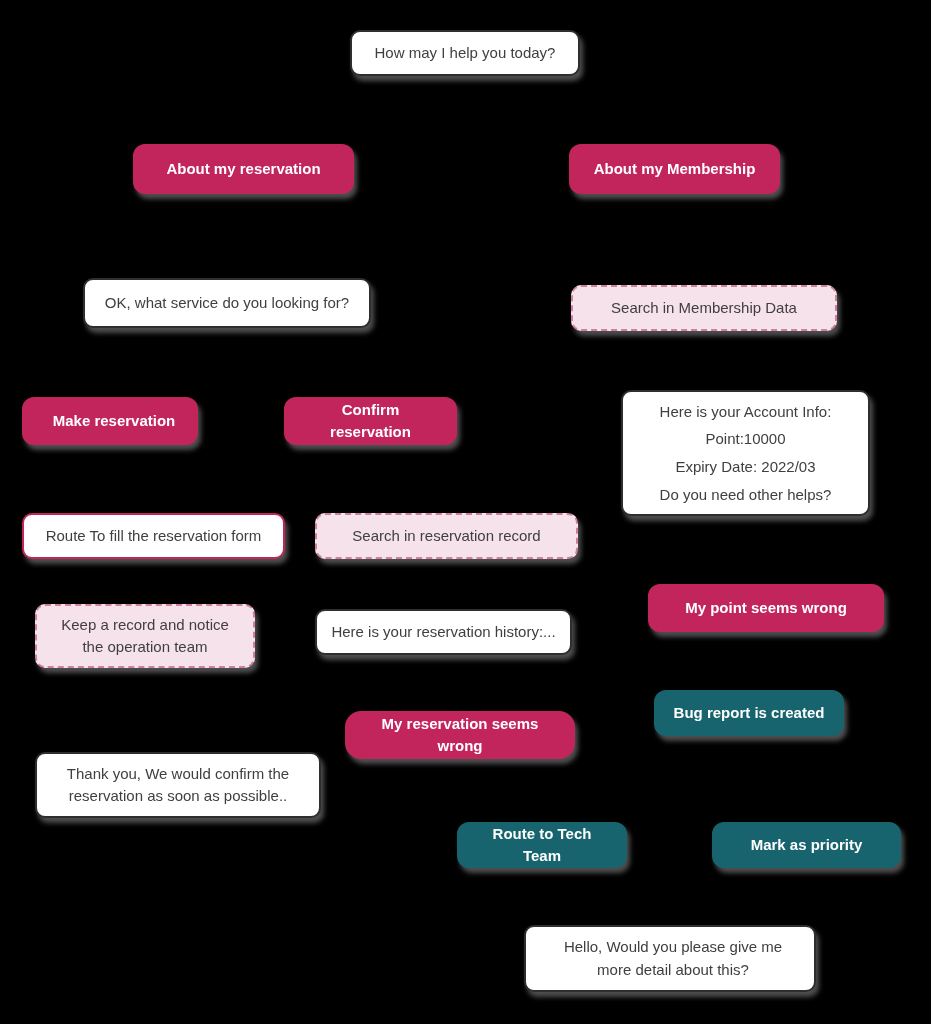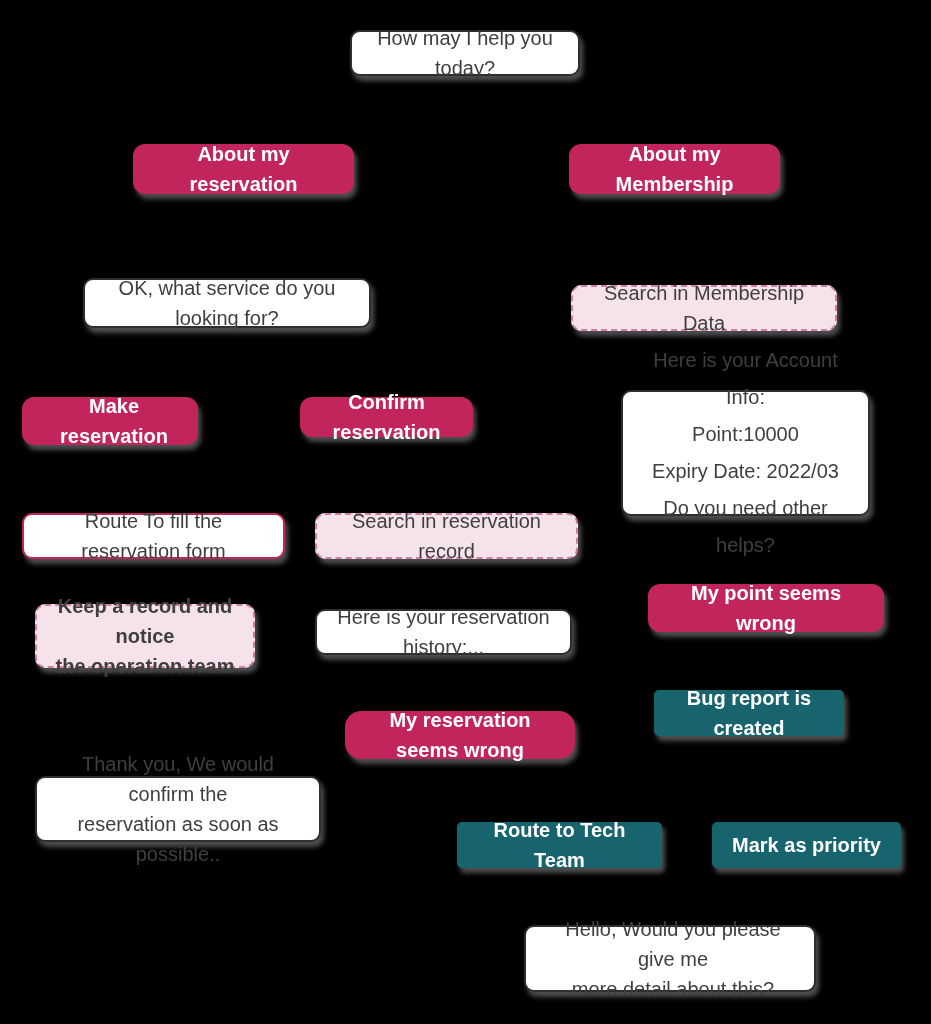--- a/index.html
+++ b/index.html
@@ -17,21 +17,21 @@
   }
   .node {
     position: absolute;
     box-sizing: border-box;
     display: flex;
     align-items: center;
     justify-content: center;
     text-align: center;
     padding: 8px 14px;
     border-radius: 10px;
-    font-size: 20px;
+    font-size: 15px;
     line-height: 1.5;
     white-space: pre-line;
     box-shadow: 3px 5px 5px rgba(175,175,175,0.45);
   }
   .bot {
     background: #ffffff;
     border: 2px solid #2e2e2e;
     color: #3f3f3f;
   }
   .bot-pink {
@@ -49,21 +49,21 @@
   .process {
     background: var(--process_bg, #f6e2ea);
     border: 2px dashed var(--process_border, #cf7f9f);
     color: #3f3f3f;
   }
   .action {
     background: var(--teal, #17646e);
     border: 2px solid var(--teal, #17646e);
     color: #ffffff;
     font-weight: bold;
-    border-radius: 5px;
+    border-radius: 12px;
   }
   .tall {
     line-height: 1.85;
   }
 </style>
 </head>
 <body>
 
 <div class="canvas">
 
@@ -72,45 +72,45 @@
   <div class="node choice" style="left:133px; top:144px; width:221px; height:50px;">About my reservation</div>
 
   <div class="node choice" style="left:569px; top:144px; width:211px; height:50px;">About my Membership</div>
 
   <div class="node bot" style="left:83px; top:278px; width:288px; height:50px;">OK, what service do you looking for?</div>
 
   <div class="node process" style="left:571px; top:285px; width:266px; height:46px;">Search in Membership Data</div>
 
   <div class="node choice" style="left:22px; top:397px; width:176px; height:48px;padding-left:22px;">Make reservation</div>
 
-  <div class="node choice" style="left:284px; top:397px; width:173px; height:40px;margin-left:16px;">Confirm reservation</div>
+  <div class="node choice" style="left:284px; top:397px; width:173px; height:48px;">Confirm reservation</div>
 
   <div class="node bot tall" style="left:621px; top:390px; width:249px; height:126px;">Here is your Account Info:
 Point:10000
 Expiry Date: 2022/03
 Do you need other helps?</div>
 
   <div class="node bot-pink" style="left:22px; top:513px; width:263px; height:46px;">Route To fill the reservation form</div>
 
   <div class="node process" style="left:315px; top:513px; width:263px; height:46px;">Search in reservation record</div>
 
   <div class="node choice" style="left:648px; top:584px; width:236px; height:48px;">My point seems wrong</div>
 
-  <div class="node process" style="left:35px; top:604px; width:220px; height:64px;font-weight:bold;">Keep a record and notice
+  <div class="node process" style="left:35px; top:604px; width:220px; height:64px;">Keep a record and notice
 the operation team</div>
 
   <div class="node bot" style="left:315px; top:609px; width:257px; height:46px;">Here is your reservation history:...</div>
 
   <div class="node action" style="left:654px; top:690px; width:190px; height:46px;">Bug report is created</div>
 
   <div class="node choice" style="left:345px; top:711px; width:230px; height:48px;border-radius:16px;">My reservation seems wrong</div>
 
-  <div class="node bot" style="left:35px; top:752px; width:286px; height:66px;margin-top:24px;">Thank you, We would confirm the
+  <div class="node bot" style="left:35px; top:752px; width:286px; height:66px;">Thank you, We would confirm the
 reservation as soon as possible..</div>
 
-  <div class="node action" style="left:457px; top:822px; width:205px; height:46px;">Route to Tech Team</div>
+  <div class="node action" style="left:457px; top:822px; width:170px; height:46px;">Route to Tech Team</div>
 
   <div class="node action" style="left:712px; top:822px; width:189px; height:46px;">Mark as priority</div>
 
   <div class="node bot" style="left:524px; top:925px; width:292px; height:67px;padding-left:20px;">Hello, Would you please give me
 more detail about this?</div>
 
 </div>
 
 </body></html>

